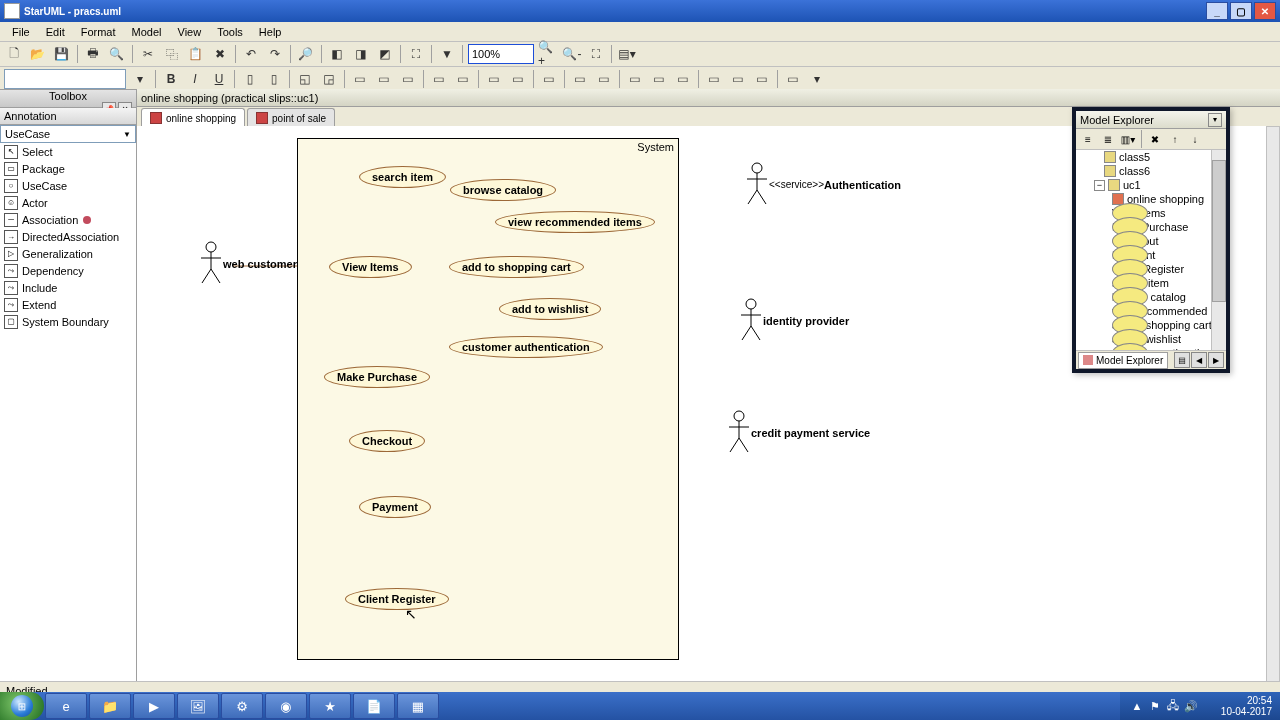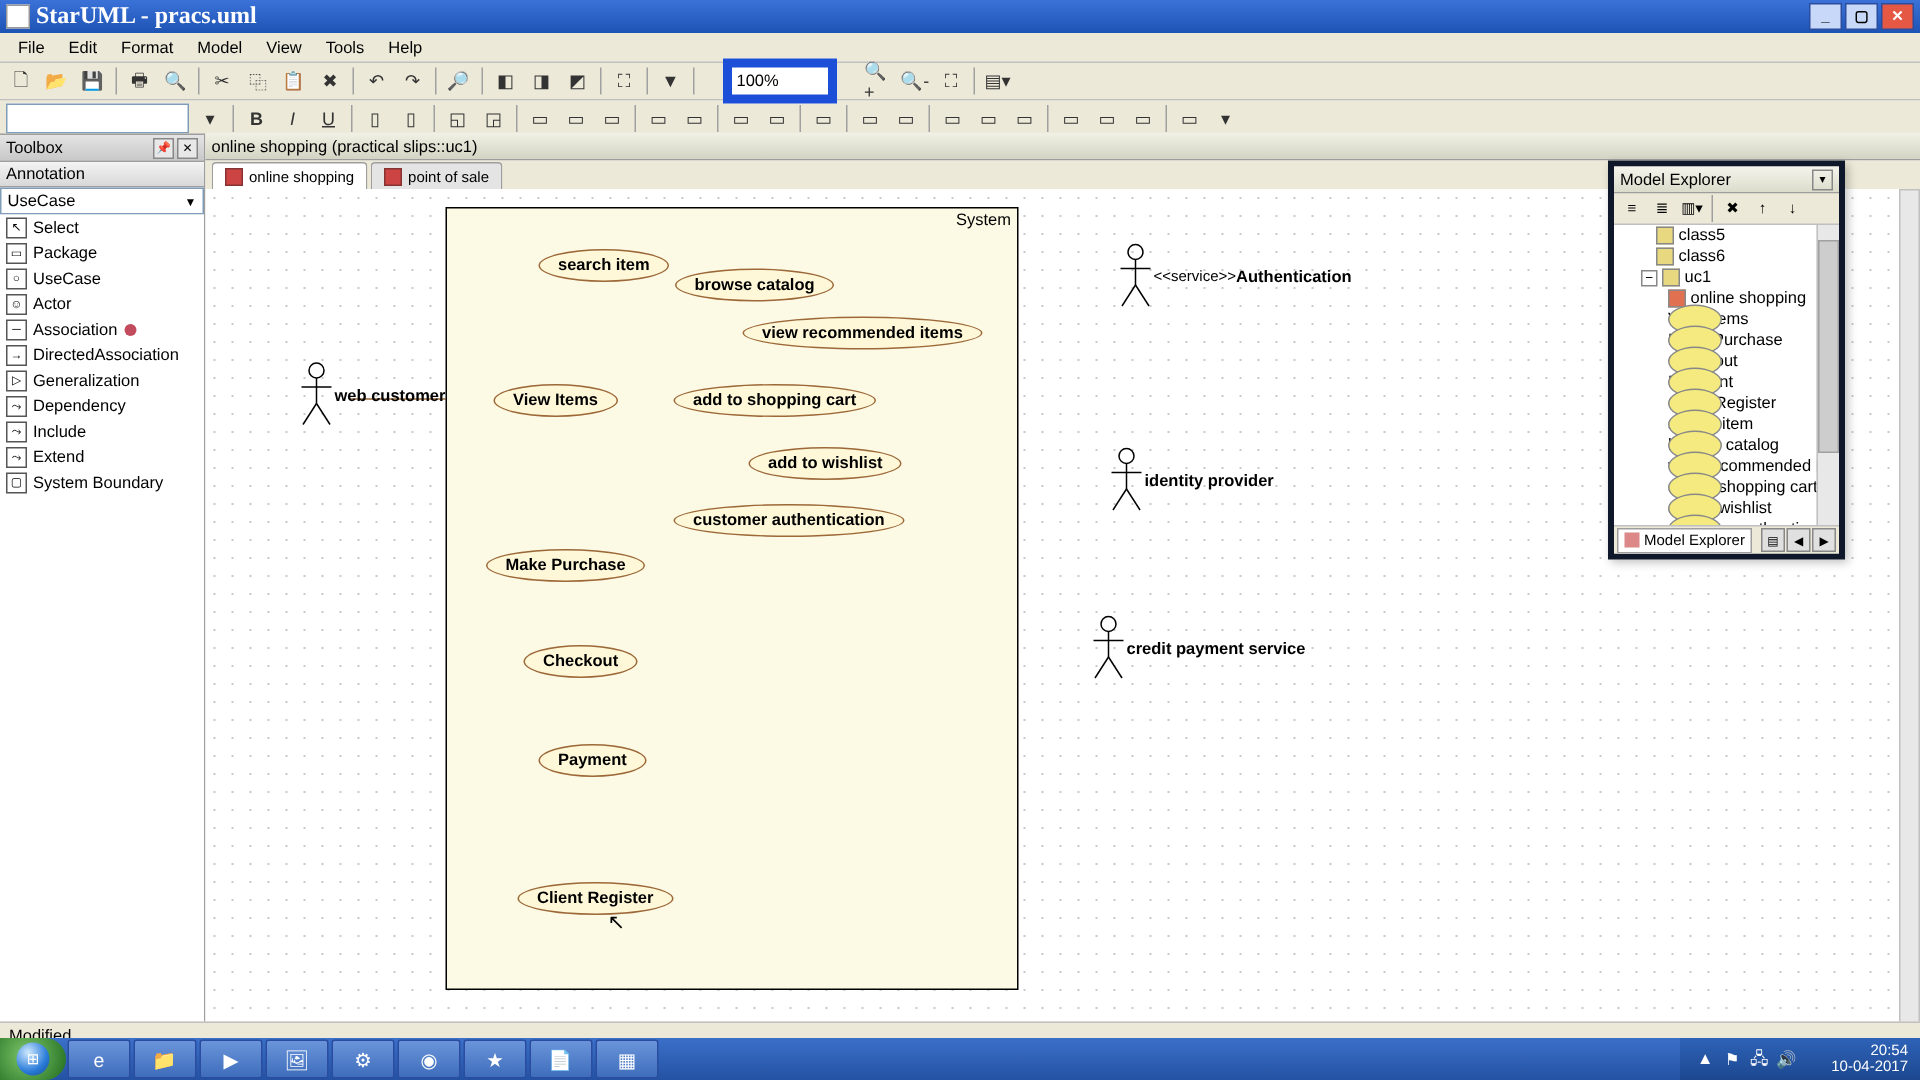--- a/index.html
+++ b/index.html
@@ -1,32 +1,32 @@
 <!DOCTYPE html>
 <html><head>
 <meta charset="utf-8">
 <style>
   html,body{margin:0;padding:0;font-family:Tahoma,Arial,sans-serif;font-size:11px;background:#ece9d8;overflow:hidden;}
   .titlebar{height:22px;background:linear-gradient(to bottom,#3b72d8,#1d53b4);color:#fff;display:flex;align-items:center;padding:0 4px;}
   .titlebar .icon{width:14px;height:14px;background:#fff;border:1px solid #999;margin-right:4px;}
-  .titlebar .title{flex:1;font-weight:bold;font-size:16px;font-family:Liberation Serif, serif;}
+  .titlebar .title{flex:1;font-weight:bold;font-size:10px;}
   .winbtn{width:20px;height:16px;margin-left:2px;background:#c8d8f8;border:1px solid #2a4da0;display:flex;align-items:center;justify-content:center;font-size:10px;font-weight:bold;color:#000;}
   .winbtn.close{background:#e45844;color:#fff;}
   .menubar{height:19px;background:#ece9d8;display:flex;align-items:center;padding:0 4px;border-bottom:1px solid #c0c0c0;}
   .menubar .mitem{padding:2px 8px;cursor:default;}
   .toolbar{height:24px;background:#ece9d8;border-bottom:1px solid #c0c0c0;display:flex;align-items:center;padding:0 2px;}
   .tbtn{width:20px;height:20px;border:1px solid transparent;margin:0 1px;display:flex;align-items:center;justify-content:center;font-size:12px;color:#333;}
   .tsep{width:1px;height:18px;background:#a0a0a0;margin:0 3px;}
-  .zoom{width:58px;height:18px;border:6px solid #1d4ed8;background:#fff;padding:0 3px;line-height:18px;margin:0 16px;}
+  .zoom{width:58px;height:18px;border:1px solid #1d4ed8;background:#fff;padding:0 3px;line-height:18px;margin:0 2px;}
   .toolbar2{height:24px;background:#ece9d8;border-bottom:1px solid #c0c0c0;display:flex;align-items:center;padding:0 2px;}
   .t2input{width:120px;height:18px;border:1px solid #7f9db9;background:#fff;margin:0 2px;}
 
   .main{position:absolute;top:89px;bottom:22px;left:0;right:0;display:flex;}
   .side{width:136px;background:#ece9d8;border-right:1px solid #9e9e9e;display:flex;flex-direction:column;}
-  .panelhdr{height:17px;background:linear-gradient(to bottom,#e4e4e4,#c8c8c8);border:1px solid #9e9e9e;border-left:none;border-right:none;display:flex;align-items:center;padding:0 4px;font-weight:normal;}
+  .panelhdr{height:17px;background:linear-gradient(to bottom,#e4e4e4,#c8c8c8);border:1px solid #9e9e9e;border-left:none;border-right:none;display:flex;align-items:center;padding:0 4px;font-weight:normal;flex-direction:column;}
   .panelhdr .pbtns{margin-left:auto;display:flex;}
   .panelhdr .pbtn{width:12px;height:12px;border:1px solid #888;margin-left:2px;font-size:8px;display:flex;align-items:center;justify-content:center;background:#e8e8e8;}
   .section{height:16px;background:linear-gradient(to bottom,#f4f4f4,#d8d8d8);border-bottom:1px solid #9e9e9e;padding:0 4px;display:flex;align-items:center;}
   .sectionsel{height:16px;background:#fff;border:1px solid #7f9db9;padding:0 4px;display:flex;align-items:center;}
   .sectionsel .dd{margin-left:auto;font-size:8px;}
   .tboxlist{flex:1;background:#fff;overflow:auto;}
   .titem{height:17px;display:flex;align-items:center;padding:0 4px;cursor:default;}
   .titem .ticon{width:12px;height:12px;border:1px solid #555;margin-right:4px;background:#fff;font-size:8px;display:flex;align-items:center;justify-content:center;}
 
   .canvasarea{flex:1;position:relative;background:#f8f8f8;}

